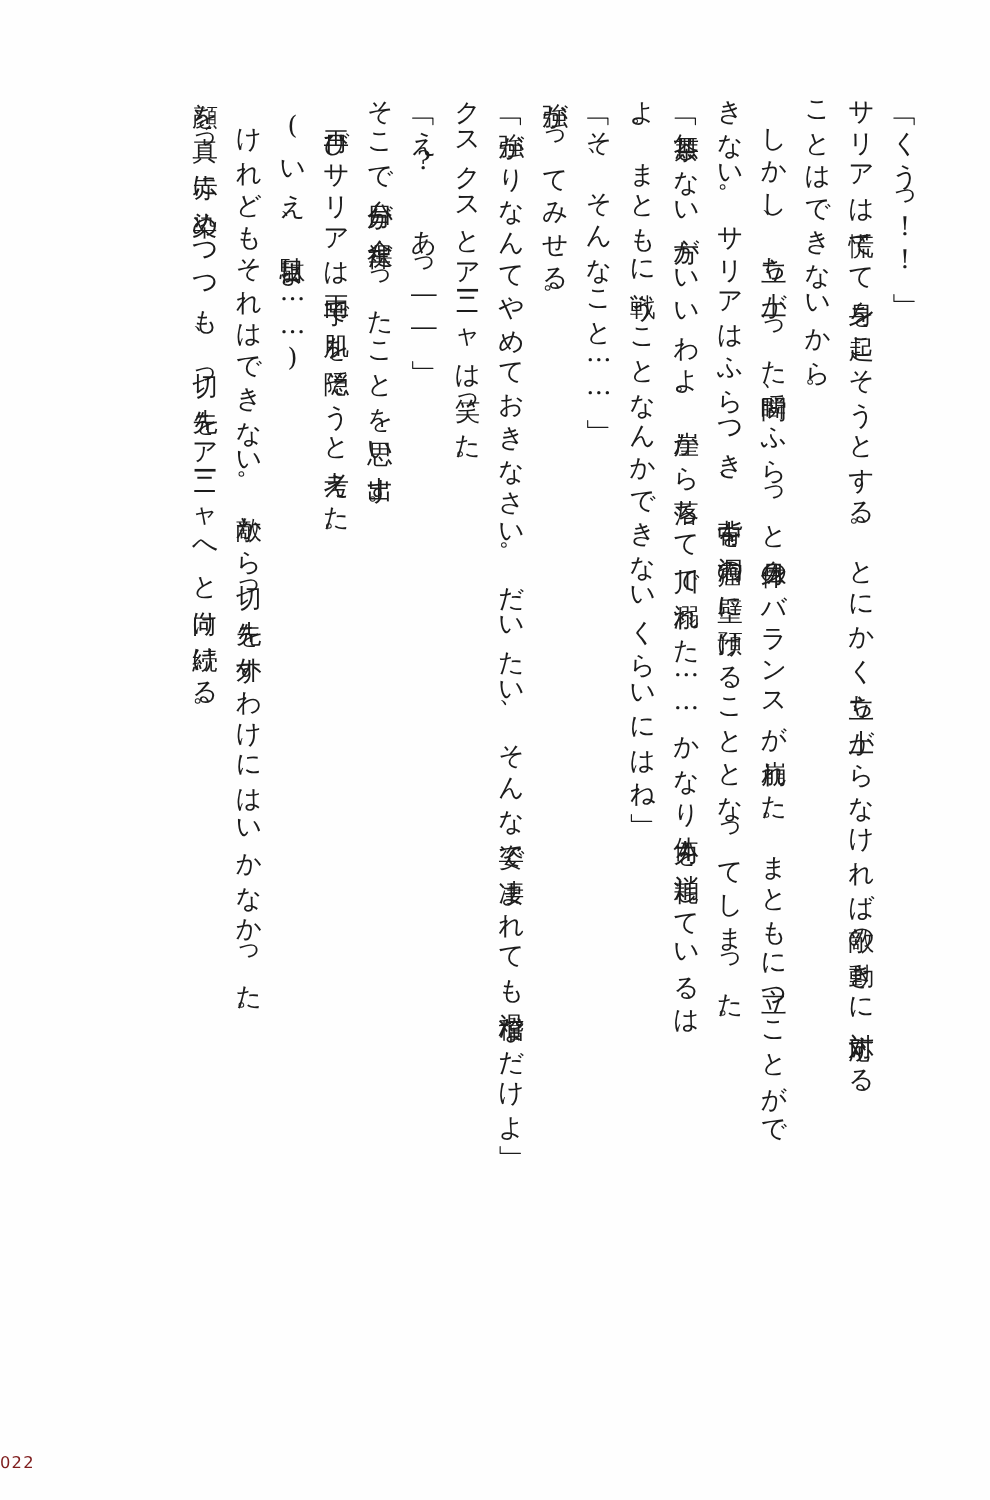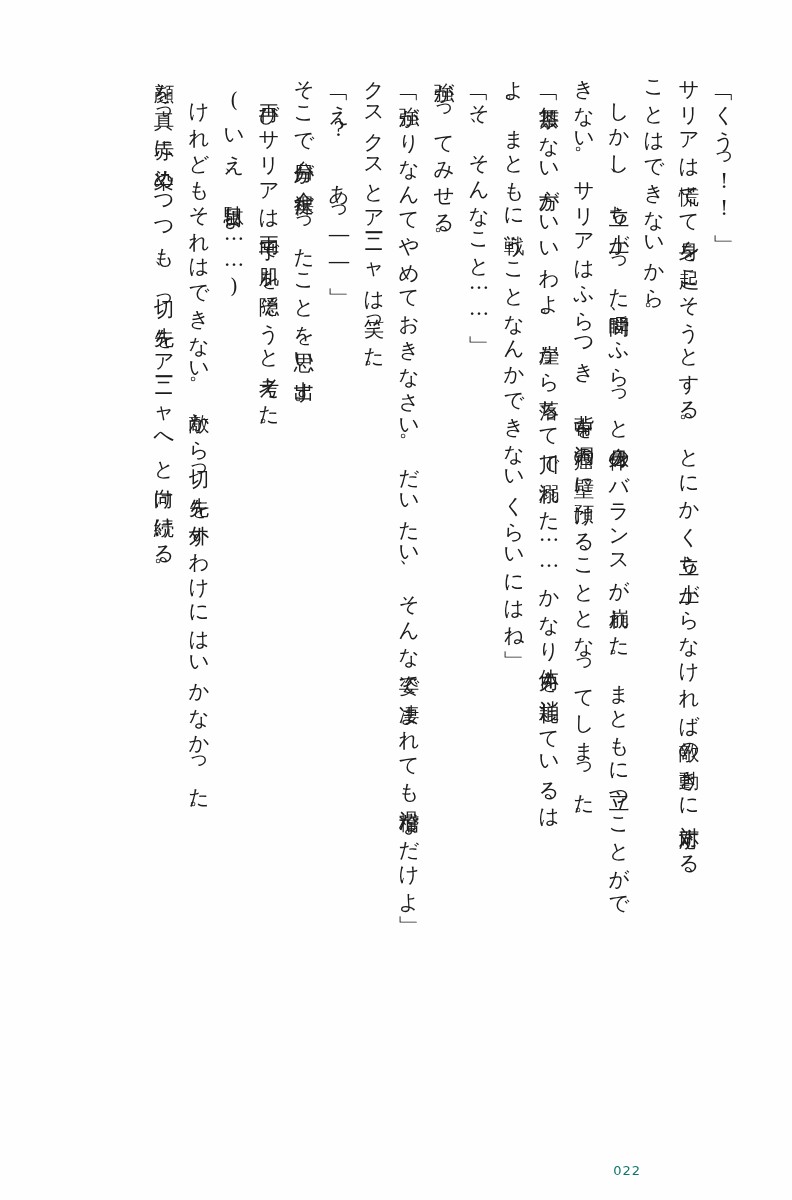--- a/index.html
+++ b/index.html
@@ -56,24 +56,24 @@
   
   .tcol.indent {
     padding-top: 22px;
   }
 
   .page-number {
     position: absolute;
     bottom: 22px;
     left: 0;
     width: 641px;
-    text-align: right;
+    text-align: left;
     font-size: 13px;
     letter-spacing: 1px;
-    color: #0f766e;
+    color: #7f1d1d;
     font-family: "DejaVu Sans", "Liberation Sans", sans-serif;
   }
 </style>
 </head>
 <body>
 
 <div class="page">
 
   <div class="text-body" id="text-body">
       <div class="tcol indent">「くうっ!!」</div>

